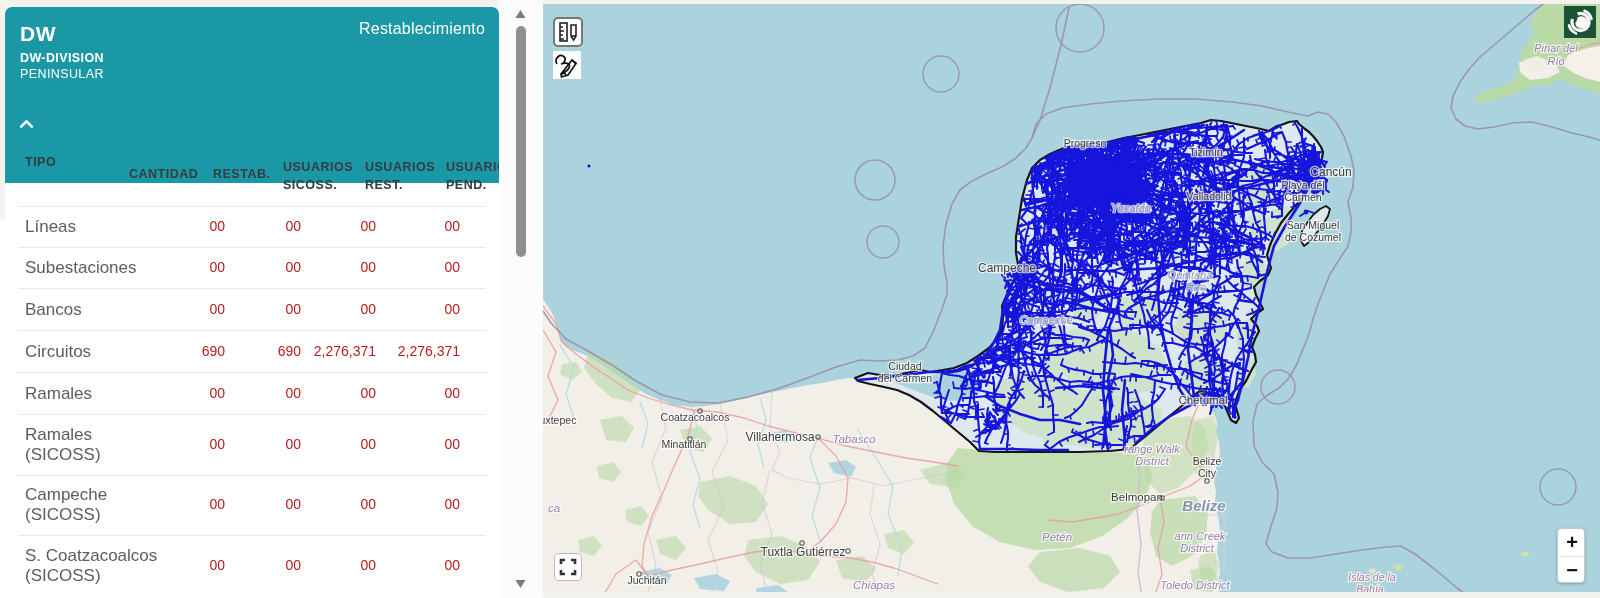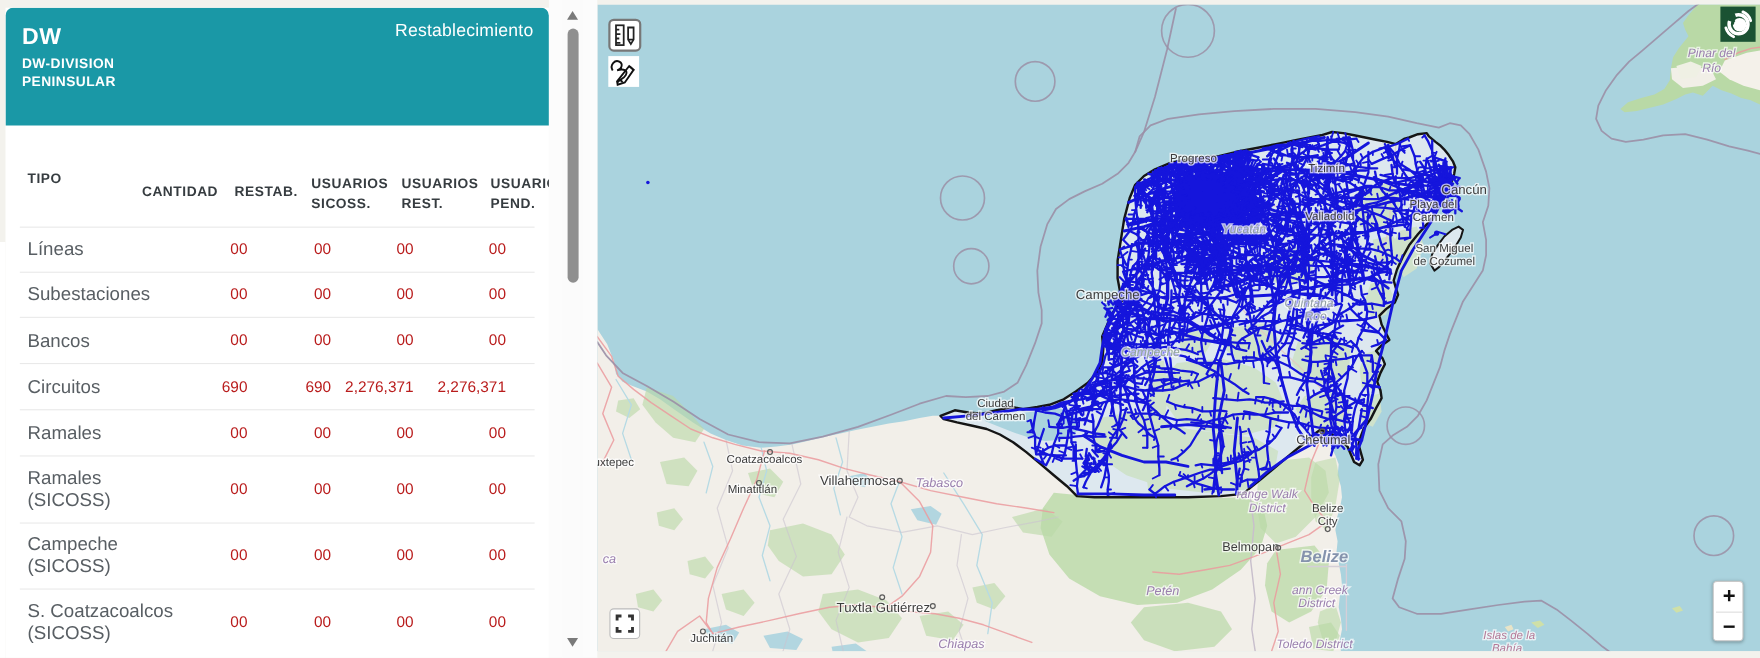--- a/index.html
+++ b/index.html
@@ -1,19 +1,19 @@
 <!DOCTYPE html>
 <html><head><meta charset="utf-8"><style>
 *{margin:0;padding:0;box-sizing:border-box}
 html,body{width:1600px;height:598px;overflow:hidden;background:#f3f2ed;font-family:"Liberation Sans",sans-serif}
 #panel{position:absolute;left:5px;top:7px;width:494px;height:591px;background:#fff;overflow:hidden}
-#head{position:absolute;left:0;top:0;width:494px;height:107px;background:#1a98a6;border-radius:7px 7px 0 0;color:#fff}
+#head{position:absolute;left:0;top:0;width:494px;height:176px;background:#1a98a6;border-radius:7px 7px 0 0;color:#fff}
 #dw{position:absolute;left:15px;top:15px;font-size:21px;font-weight:bold;letter-spacing:.5px}
 #dv1{position:absolute;left:15px;top:44px;font-size:12.5px;font-weight:bold;letter-spacing:.4px}
-#dv2{position:absolute;left:15px;top:60px;font-size:12.5px;font-weight:bold;letter-spacing:.4px}
+#dv2{position:absolute;left:15px;top:60px;font-size:12.5px;font-weight:normal;letter-spacing:.4px}
 #rest{position:absolute;right:14px;top:13px;font-size:16px;letter-spacing:.2px}
 #pct{position:absolute;right:16px;top:52px;font-size:50px;font-weight:bold;letter-spacing:0px}
 #chev{position:absolute;left:14px;top:112px;width:15px;height:10px}
 .hc{position:absolute;font-size:12.5px;font-weight:bold;color:#363c40;letter-spacing:.5px;line-height:15px}
 .rl{position:absolute;left:20px;font-size:17px;color:#585e63;line-height:17px}
 .rv{position:absolute;width:120px;text-align:right;font-size:14px;color:#b91c1c;line-height:17px}
 .sep{position:absolute;left:13px;width:468px;height:1px;background:#e9e9e9}
 #sbar{position:absolute;left:511px;top:0;width:19px;height:598px;background:#fbfbfb}
 #sthumb{position:absolute;left:515.5px;top:26px;width:10px;height:231px;background:#8f8f8f;border-radius:5px}
 #map{position:absolute;left:543px;top:4px;width:1057px;height:588px;overflow:hidden}
@@ -28,21 +28,21 @@
   <div id="dw">DW</div>
       <div id="dv1">DW-DIVISION</div>
       <div id="dv2">PENINSULAR</div>
   <div id="rest">Restablecimiento</div>
   <svg id="chev" viewBox="0 0 14 9">
         <path d="M2 7 L7 2 L12 7" fill="none" stroke="#fff" stroke-width="2.4" stroke-linecap="round" stroke-linejoin="round"></path>
       </svg>
  </div>
  <div class="hc" style="left:20px;top:148px">TIPO</div>
  <div class="hc" style="left:124px;top:160px;width:72px;text-align:left">CANTIDAD</div>
- <div class="hc" style="left:208px;top:160px;width:58px;text-align:center">RESTAB.</div>
+ <div class="hc" style="left:208px;top:160px;width:58px;text-align:left">RESTAB.</div>
  <div class="hc" style="left:278px;top:153px">USUARIOS</div>
  <div class="hc" style="left:278px;top:171px">SICOSS.</div>
  <div class="hc" style="left:360px;top:153px">USUARIOS</div>
  <div class="hc" style="left:360px;top:171px">REST.</div>
  <div class="hc" style="left:441px;top:153px">USUARIOS</div>
  <div class="hc" style="left:441px;top:171px">PEND.</div>
  <div class="sep" style="top:199px"></div>
     <div class="sep" style="top:240px"></div>
     <div class="sep" style="top:281px"></div>
     <div class="sep" style="top:323px"></div>

